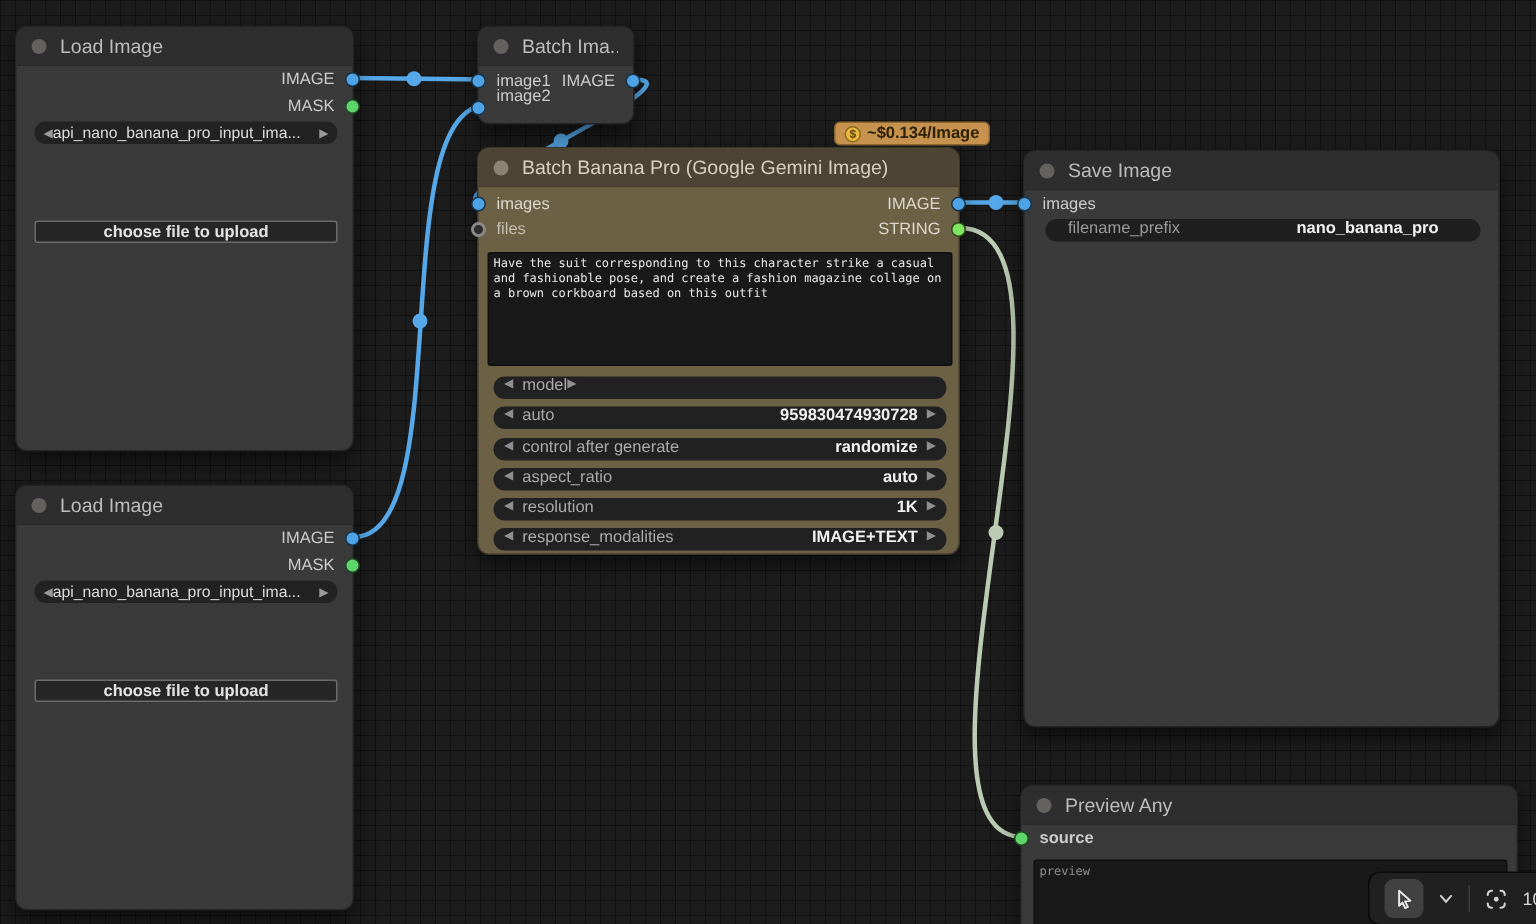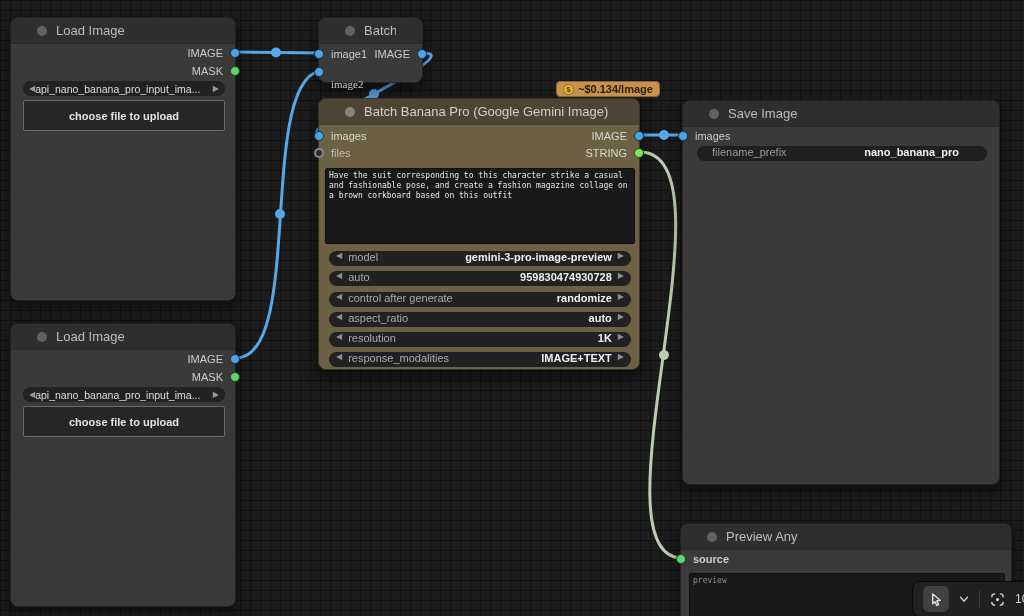--- a/index.html
+++ b/index.html
@@ -13,21 +13,21 @@
       linear-gradient(90deg, rgba(0,0,0,0.38) 1px, transparent 1px);
     background-size:10px 10px;
   }
   #wires { position:absolute; left:0; top:0; z-index:1; }
   .node {
     position:absolute; z-index:2; background:#3a3a3a; border:1px solid #232323;
     border-radius:8px; box-shadow:0 6px 14px rgba(0,0,0,0.55);
   }
   .node-header {
     position:absolute; left:0; top:0; right:0; height:26px; background:#2e2e2e;
-    border-radius:7px 7px 0 0; display:flex; align-items:center; padding:0 26px;
+    border-radius:7px 7px 0 0; display:flex; align-items:center; padding:0 10px;
     border-bottom:1px solid #282828;
     text-align:right;
   }
   .title-dot { width:10px; height:10px; border-radius:50%; background:#63625e; margin-right:9px; flex:0 0 auto; }
   .node-title { font-size:13px; color:#bdbdbd; white-space:nowrap; overflow:hidden; }
   .port { position:absolute; width:10px; height:10px; border-radius:50%; z-index:3; }
   .p-blue  { background:#4ea3e6; border:1px solid #173349; }
   .p-green { background:#5ed46a; border:1px solid #1c4a22; }
   .p-lime  { background:#7fe45e; border:1px solid #2a4a1a; }
   .p-hollow{ background:#2c2c2c; border:2px solid #8a8a8a; }
@@ -40,23 +40,23 @@
   .combo .warrow { color:#9a9a9a; font-size:8px; flex:0 0 auto; }
   .combo .cval { flex:1; text-align:left; overflow:hidden; white-space:nowrap; }
   .wrow {
     position:absolute; height:15px; background:#212121; border-radius:8px;
     display:flex; align-items:flex-start; padding:0 7px; font-size:11px;
   }
   .wrow .warrow { color:#8f8f8f; font-size:8px; flex:0 0 auto; }
   .wrow .wlabel { color:#ababab; margin-left:6px; white-space:nowrap; }
   .wrow .wvalue { flex:1; text-align:right; color:#f0f0f0; font-weight:bold; margin-right:6px; white-space:nowrap; }
   .btnw {
-    position:absolute; height:31px; background:#262626; border:1px solid #6b6b6b;
+    position:absolute; height:15px; background:#262626; border:1px solid #6b6b6b;
     border-radius:2px; display:flex; align-items:center; justify-content:center;
-    color:#e3e3e3; font-size:11px; font-weight:bold;
+    color:#e3e3e3; font-size:11px; font-weight:bold;margin-top:47px;
   }
   .textbox {
     position:absolute; background:#191919; border:1px solid #101010; border-radius:2px;
     color:#e8e8e8; font-family:"DejaVu Sans Mono", monospace; font-size:8px; line-height:1.25;
     padding:2px 3px; overflow:hidden; white-space:pre-wrap;
   }
   .badge {
     position:absolute; left:556px; top:81px; height:16px; z-index:4;
     background:#c6924d; border:1px solid #8a6630; border-radius:4px;
     display:flex; align-items:center; gap:4px; padding:0 6px;
@@ -131,21 +131,21 @@
   </div>
 
   <div class="node" style="left:318px; top:17px; width:105px; height:66px;">
     <div class="node-header">
       <span class="title-dot"></span>
       <span class="node-title">Batch Ima...</span>
     </div>
     <span class="port p-blue" style="left:-5px; top:31px;"></span>
     <span class="slot-label" style="left:12px; top:30px;">image1</span>
     <span class="port p-blue" style="left:-5px; top:49px;"></span>
-    <span class="slot-label" style="left:12px; top:60px;font-family:Liberation Serif, serif;">image2</span>
+    <span class="slot-label" style="left:12px; top:40px;">image2</span>
     <span class="slot-label right" style="right:12px; top:30px;">IMAGE</span>
     <span class="port p-blue" style="right:-5px; top:31px;"></span>
   </div>
 
   <div class="badge">
     <span class="coin">$</span>
     <span>~$0.134/Image</span>
   </div>
 
   <div class="node" style="left:318px; top:98px; width:322px; height:272px; background:#6c6045; border-color:#3c352a;">
@@ -160,21 +160,20 @@
     <span class="slot-label right" style="right:12px; top:31px; color:#ddd8cc;">IMAGE</span>
     <span class="port p-blue" style="right:-5px; top:32px;"></span>
     <span class="slot-label right" style="right:12px; top:48px; color:#ddd8cc;">STRING</span>
     <span class="port p-lime" style="right:-5px; top:49px;"></span>
 
     <div class="textbox" style="left:6px; top:69px; width:310px; height:76px;">Have the suit corresponding to this character strike a casual and fashionable pose, and create a fashion magazine collage on a brown corkboard based on this outfit</div>
 
     <div class="wrow" style="left:10px; top:152px; width:302px;">
       <span class="warrow">◀</span>
       <span class="wlabel">model</span>
-      <span class="wvalue">gemini-3-pro-image-preview</span>
       <span class="warrow">▶</span>
     </div>
     <div class="wrow" style="left:10px; top:172px; width:302px;">
       <span class="warrow">◀</span>
       <span class="wlabel">auto</span>
       <span class="wvalue">959830474930728</span>
       <span class="warrow">▶</span>
     </div>
     <div class="wrow" style="left:10px; top:193px; width:302px;">
       <span class="warrow">◀</span>

